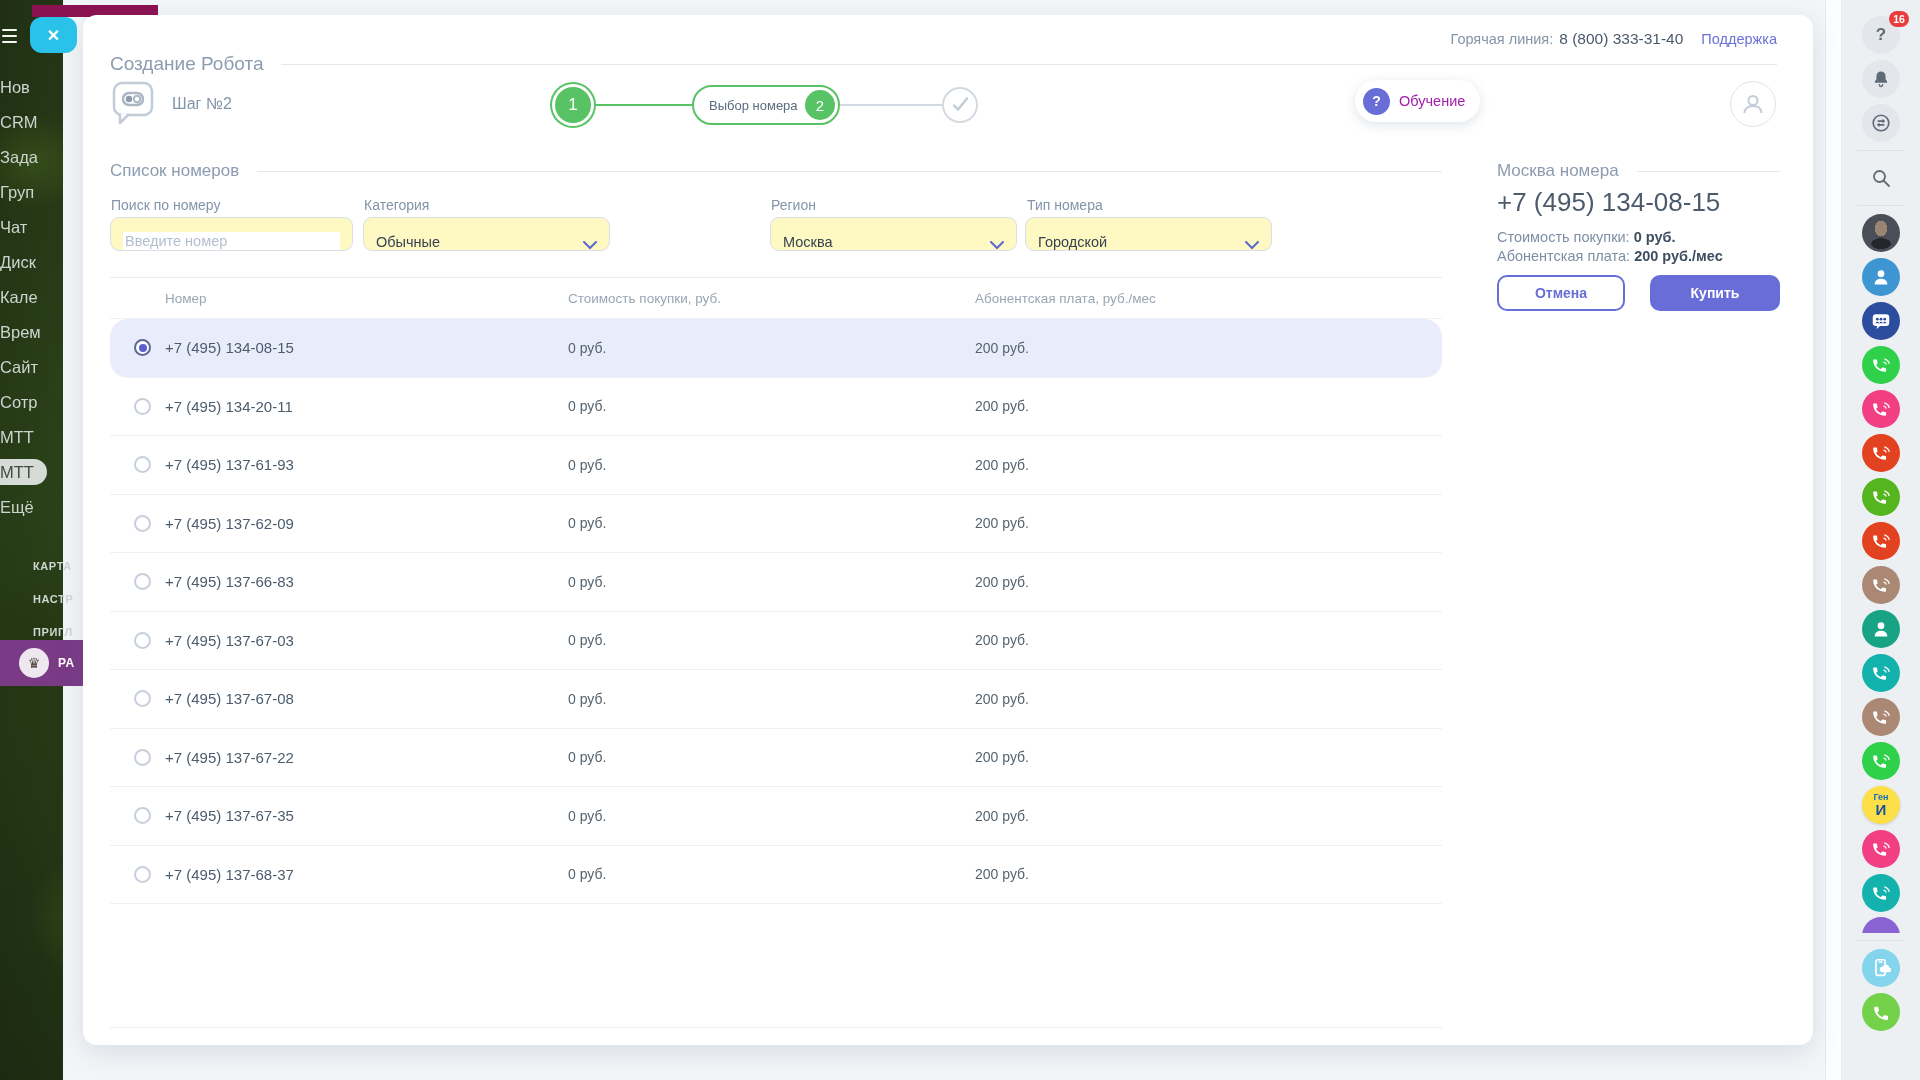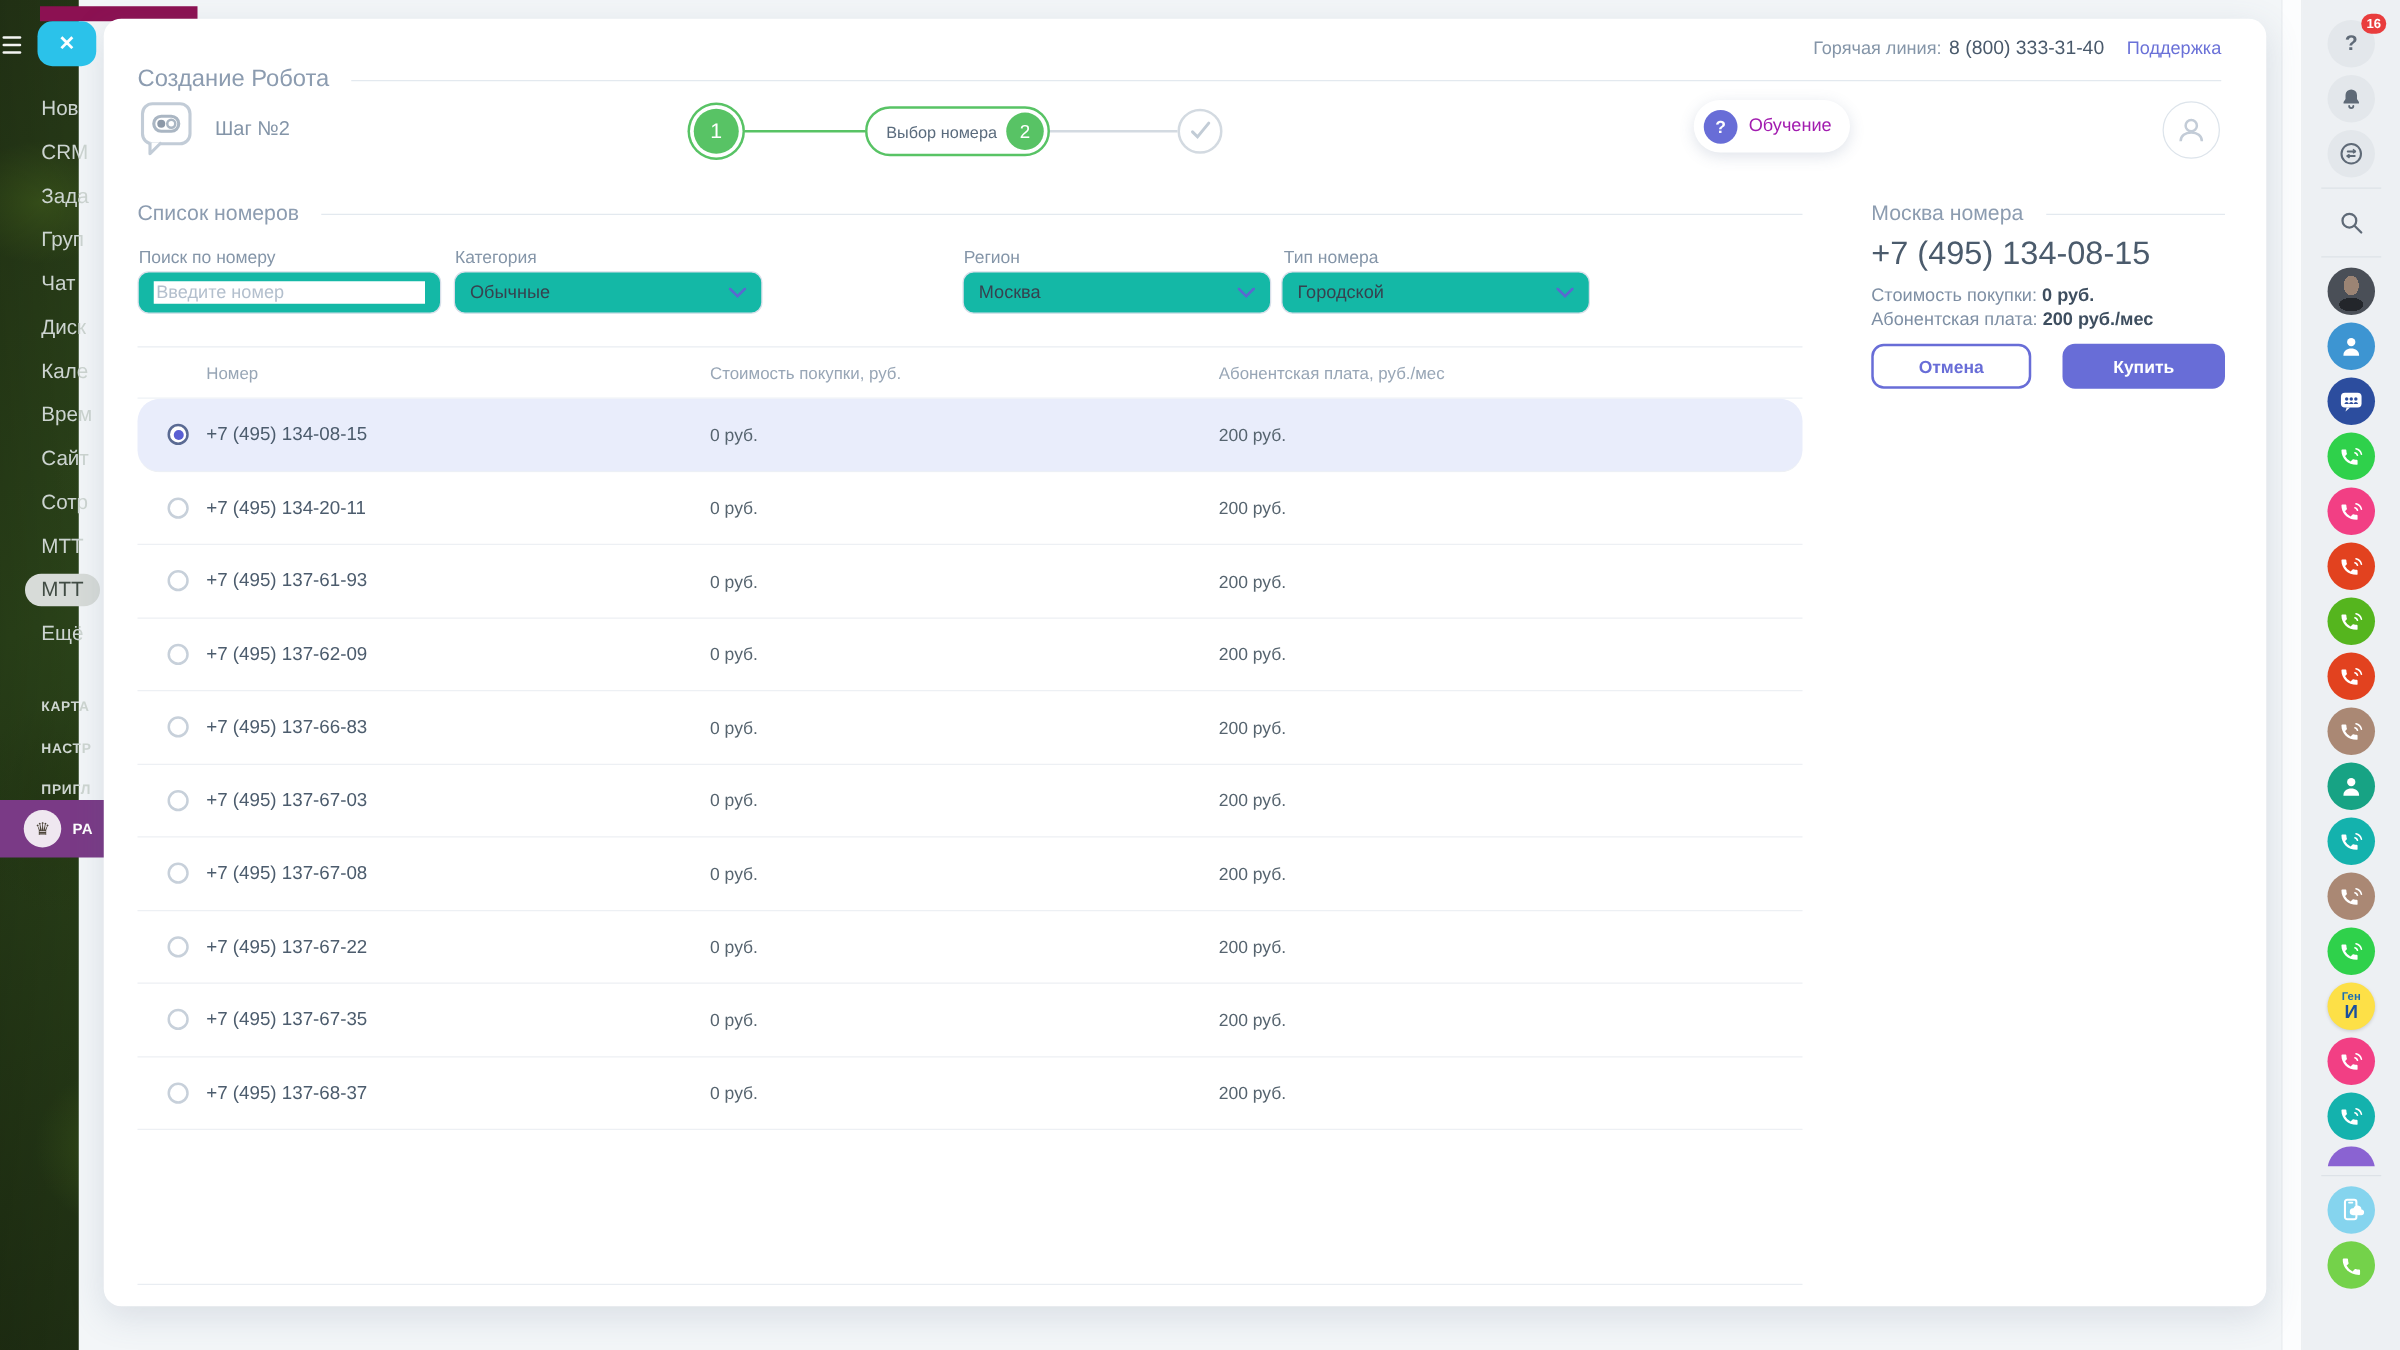--- a/index.html
+++ b/index.html
@@ -12,21 +12,21 @@
       radial-gradient(90px 70px at 20% 15%, #42601f 0%, transparent 70%),
       radial-gradient(120px 90px at 80% 35%, #3a5720 0%, transparent 70%),
       radial-gradient(100px 120px at 30% 60%, #2c4418 0%, transparent 70%),
       radial-gradient(120px 100px at 70% 85%, #44621f 0%, transparent 70%),
       linear-gradient(160deg,#2b3f1a 0%,#33501e 45%,#243616 100%);}
   .bg-left:after{content:"";position:absolute;inset:0;background:linear-gradient(90deg,rgba(0,0,0,.25),rgba(0,0,0,.05));}
   .hamburger{position:absolute;left:2px;top:25px;z-index:3;}
   .hamburger span{display:block;width:15px;height:2.5px;background:#fff;border-radius:2px;margin:3.5px 0;opacity:.95;}
   .magenta-strip{position:absolute;left:32px;top:5px;width:126px;height:12px;background:#8c1152;z-index:2;}
   .side-items{position:absolute;left:0;top:70px;width:160px;z-index:1;}
-  .side-item{height:35px;line-height:35px;padding-left:33px;font-size:16.5px;color:#ccd4d0;white-space:nowrap;}
+  .side-item{height:35px;line-height:35px;font-size:16.5px;color:#ccd4d0;white-space:nowrap;}
   .side-item .pill{display:inline-block;background:#d7dbd8;color:#414c44;border-radius:15px;padding:3px 13px;margin-left:-13px;line-height:20px;}
   .side-footer{position:absolute;left:0;top:550px;width:160px;z-index:1;}
   .side-footer .side-cap{height:33px;line-height:33px;padding-left:33px;font-size:11px;font-weight:bold;letter-spacing:.6px;color:#ced6d1;white-space:nowrap;}
   .promo{position:absolute;left:0;top:640px;width:160px;height:46px;background:#7a3a86;display:flex;align-items:center;z-index:1;}
   .promo .crown-circle{width:30px;height:30px;border-radius:50%;background:rgba(255,255,255,.88);margin-left:19px;display:flex;align-items:center;justify-content:center;font-size:14px;color:#4c4438;}
   .promo .promo-label{color:#fff;font-weight:bold;font-size:12px;margin-left:9px;letter-spacing:.5px;}
 
   
   .backdrop{position:absolute;left:63px;top:0;width:1779px;height:1080px;background:#f3f6f8;}
   .close-btn{position:absolute;left:30px;top:17px;width:47px;height:36px;background:#2bc2ea;border:none;border-radius:12px;color:#fff;font-size:16px;font-weight:bold;cursor:pointer;z-index:6;}
@@ -67,21 +67,21 @@
   .vb-btn{position:static;margin-left:8px;height:30px;padding:0 16px;background:#686dd7;border:none;border-radius:16px;color:#fff;font-size:13px;cursor:pointer;}
 
   .hdr-avatar{left:1647px;top:66px;width:46px;height:46px;border:1.5px solid #dde4eb;border-radius:50%;display:flex;align-items:center;justify-content:center;}
 
   .sec{display:flex;align-items:center;}
   .sec span{position:static;font-size:17px;color:#8c9cb0;white-space:nowrap;}
   .sec-left{left:27px;top:146px;width:1332px;}
   .sec-right{left:1414px;top:146px;width:283px;}
 
   .f-label{font-size:14px;color:#8495a8;top:182px;}
-  .f-field{top:202px;height:34px;border:1.5px solid #d8dfe9;border-radius:9px;background:#14b8a6;display:flex;align-items:center;padding:0 12px;font-size:14.5px;}
+  .f-field{top:202px;height:34px;border:1.5px solid #d8dfe9;border-radius:9px;background:#fef9c3;display:flex;align-items:flex-end;padding:0 12px;font-size:14.5px;}
   .f-field input{position:static;border:none;outline:none;width:100%;font-size:14.5px;color:#36424f;}
   .f-field input::placeholder{color:#b3bfcd;}
   .f-field.select{cursor:pointer;color:#36424f;justify-content:space-between;}
   .f-field .chev{position:static;}
 
   .table{left:27px;top:262px;width:1332px;height:751px;border-top:1px solid #e9edf2;border-bottom:1px solid #e9edf2;}
   .th{top:13px;font-size:13.5px;color:#98a6b6;}
   .th-sep{left:0;top:40px;width:1332px;height:1px;background:#eef2f6;}
   .rows{left:0;top:41px;width:1332px;}
   .row{position:static;display:flex;align-items:center;height:58.5px;border-bottom:1px solid #edf0f4;position:relative;cursor:pointer;}

